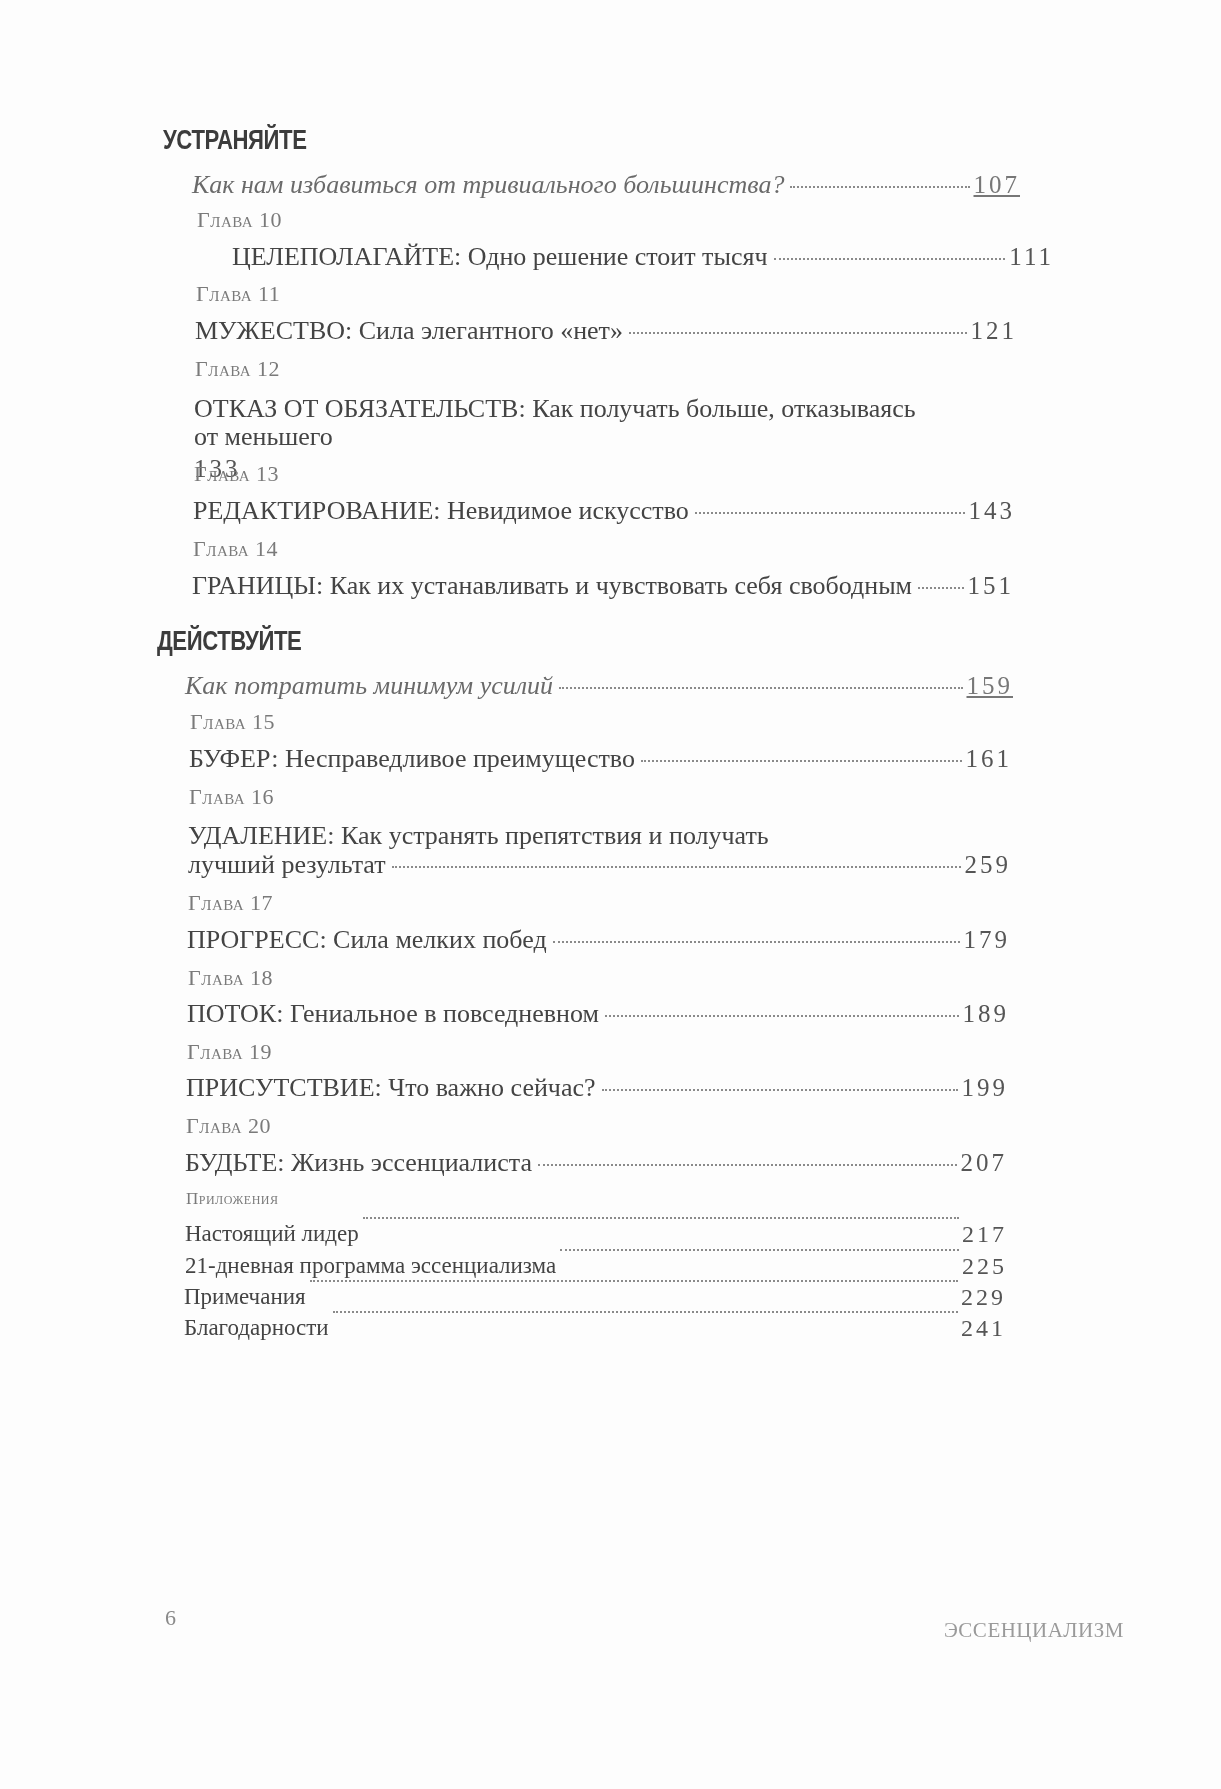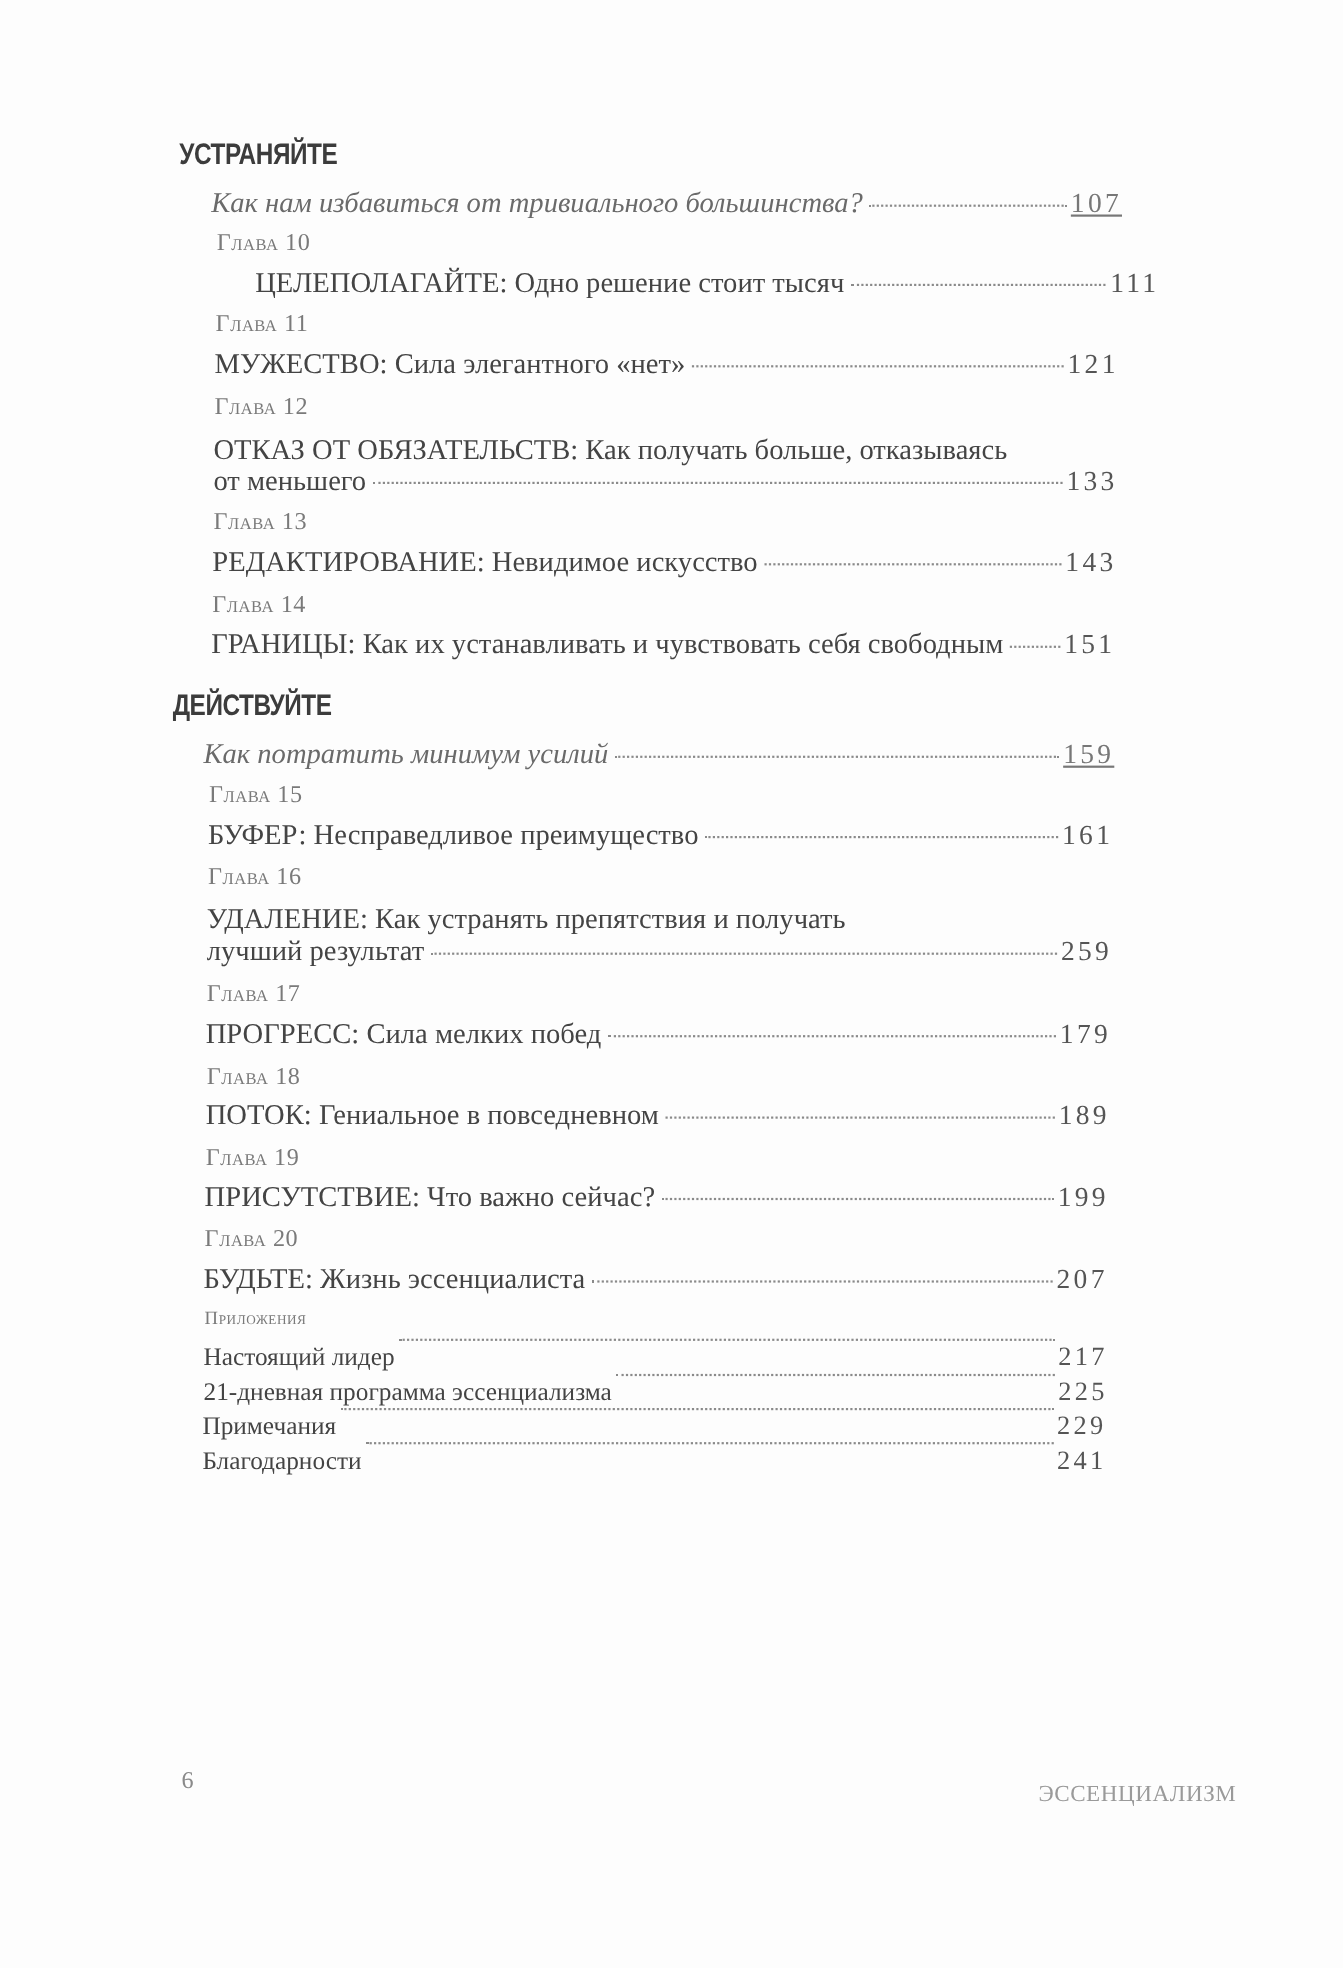--- a/index.html
+++ b/index.html
@@ -142,21 +142,21 @@
 
   <div class="chapter-label" style="left:196px; top:283px;">Глава 11</div>
   <div class="toc-line" style="left:195px; top:318px; width:822px;">
     <span class="label">МУЖЕСТВО: Сила элегантного «нет»</span>
     <span class="leader"></span>
     <span class="page-num">121</span>
   </div>
 
   <div class="chapter-label" style="left:195px; top:358px;">Глава 12</div>
   <div class="plain-line" style="left:194px; top:396px;">ОТКАЗ ОТ ОБЯЗАТЕЛЬСТВ: Как получать больше, отказываясь</div>
-  <div class="toc-line" style="left:194px; top:424px; width:822px;">
+  <div class="toc-line" style="left:194px; top:424px; width:822px;flex-direction:column;">
     <span class="label">от меньшего</span>
     <span class="leader"></span>
     <span class="page-num">133</span>
   </div>
 
   <div class="chapter-label" style="left:194px; top:463px;">Глава 13</div>
   <div class="toc-line" style="left:193px; top:498px; width:822px;">
     <span class="label">РЕДАКТИРОВАНИЕ: Невидимое искусство</span>
     <span class="leader"></span>
     <span class="page-num">143</span>

